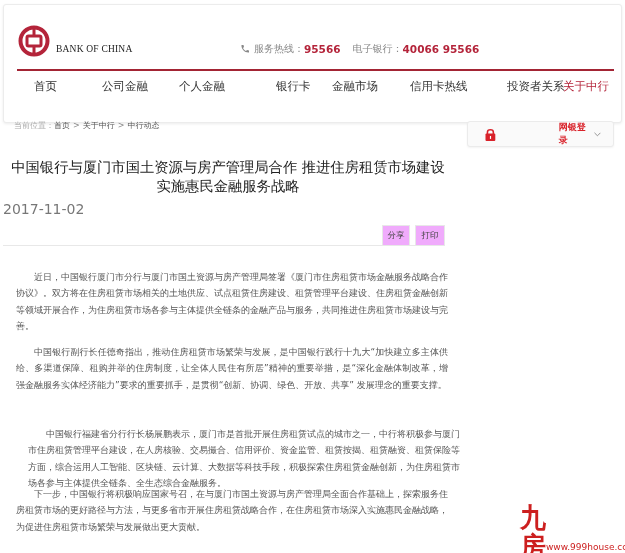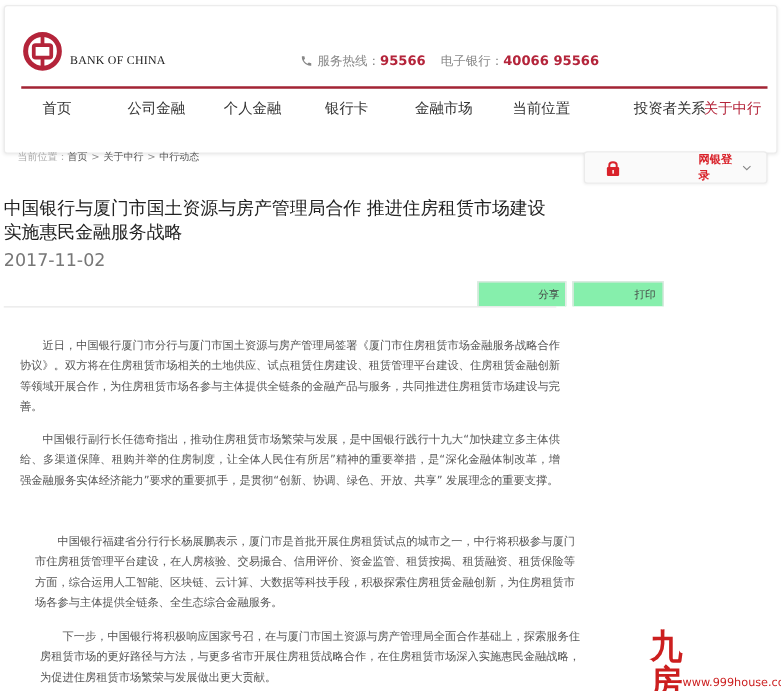--- a/index.html
+++ b/index.html
@@ -29,24 +29,24 @@
     .nav { position: absolute; left: 8px; top: 70px; width: 610px; height: 30px; display: flex; }
     .nav-item { font-size: 11.5px; color: #333; line-height: 22px; white-space: nowrap; position: absolute; }
     .nav-item.active { color: #b4243a; }
     .breadcrumb { position: absolute; left: 14px; top: 120px; font-size: 8px; color: #aaa; white-space: nowrap; }
     .breadcrumb .link { color: #555; }
     .breadcrumb .sep { color: #888; margin: 0 3px; }
     .ebank { position: absolute; left: 467px; top: 121px; width: 145px; height: 24px; border: 1px solid #ebebeb; border-radius: 3px; background: #fafafa; display: flex; align-items: center; box-shadow: 0 1px 2px rgba(0,0,0,0.05); }
     .lock-icon { width: 11px; height: 13px; margin-left: 17px; }
     .ebank-label { font-size: 9px; color: #d9222a; margin-left: 26px; font-weight: bold; padding-left: 37px; }
     .chev-icon { width: 7px; height: 5px; margin-left: auto; margin-right: 12px; }
-    .title { position: absolute; left: 3px; top: 158px; width: 450px; text-align: left; font-size: 14.3px; line-height: 19px; color: #222; }
+    .title { position: absolute; left: 3px; top: 158px; width: 450px; text-align: center; font-size: 14.3px; line-height: 19px; color: #222; }
     .date { position: absolute; left: 3px; top: 201px; width: 450px; text-align: left; font-size: 14px; color: #777; }
     .actions { position: absolute; left: 382px; top: 225px; display: flex; gap: 5px; }
-    .action-btn { height: 19px; border: 1px solid #e8e8e8; border-bottom: none; font-size: 8.5px; color: #444; display: flex; align-items: center; justify-content: center; background: #86efac; padding-left: 43px; }
+    .action-btn { height: 19px; border: 1px solid #e8e8e8; border-bottom: none; font-size: 8.5px; color: #444; display: flex; align-items: center; justify-content: center; background: #f0abfc; }
     .action-share { width: 26px; }
     .action-print { width: 28px; }
     .hr { position: absolute; left: 3px; top: 245px; width: 442px; height: 1px; background: #e8e8e8; }
     .para { position: absolute; left: 16px; width: 432px; font-size: 9px; line-height: 16.4px; color: #555; text-indent: 18px; text-align: justify; }
     .p1 { top: 269px; } .p2 { top: 344px; } .p3 { top: 414px; } .p4 { top: 486px; }
     .watermark { position: absolute; left: 520px; top: 505px; display: flex; align-items: center; }
     .wm-cn { font-size: 26px; color: #cc1f1f; line-height: 28px; letter-spacing: 0; font-weight: bold; transform: scaleY(1.05); }
     .wm-url { font-size: 9px; color: #cc1f1f; margin-top: 0; }
   </style>
 </head>
@@ -76,23 +76,23 @@
     <span class="num">40066 95566</span>
   </div>
 
 
   <div class="red-line"></div>
 
   <div class="nav">
     <a class="nav-item" style="left:22px">首页</a>
     <a class="nav-item" style="left:90px">公司金融</a>
     <a class="nav-item" style="left:167px">个人金融</a>
-    <a class="nav-item" style="left:248px">银行卡</a>
+    <a class="nav-item" style="left:264px">银行卡</a>
     <a class="nav-item" style="left:320px">金融市场</a>
-    <a class="nav-item" style="left:398px">当前位置</a>
+    <a class="nav-item" style="left:398px">信用卡热线</a>
     <a class="nav-item" style="left:495px">投资者关系</a>
     <a class="nav-item active" style="left:551px">关于中行</a>
   </div>
 </div>
 
 <div class="breadcrumb">
   <span>当前位置：</span><span class="link">首页</span><span class="sep">&gt;</span><span class="link">关于中行</span><span class="sep">&gt;</span><span class="link">中行动态</span>
 </div>
 
 <div class="ebank">
@@ -112,18 +112,18 @@
 
 <div class="actions">
   <div class="action-btn action-share">分享</div>
   <div class="action-btn action-print">打印</div>
 </div>
 <div class="hr"></div>
 
 <p class="para p1" style="margin:0">近日，中国银行厦门市分行与厦门市国土资源与房产管理局签署《厦门市住房租赁市场金融服务战略合作协议》。双方将在住房租赁市场相关的土地供应、试点租赁住房建设、租赁管理平台建设、住房租赁金融创新等领域开展合作，为住房租赁市场各参与主体提供全链条的金融产品与服务，共同推进住房租赁市场建设与完善。</p>
 <p class="para p2" style="margin:0">中国银行副行长任德奇指出，推动住房租赁市场繁荣与发展，是中国银行践行十九大“加快建立多主体供给、多渠道保障、租购并举的住房制度，让全体人民住有所居”精神的重要举措，是“深化金融体制改革，增强金融服务实体经济能力”要求的重要抓手，是贯彻“创新、协调、绿色、开放、共享” 发展理念的重要支撑。</p>
 <p class="para p3" style="margin:12px">中国银行福建省分行行长杨展鹏表示，厦门市是首批开展住房租赁试点的城市之一，中行将积极参与厦门市住房租赁管理平台建设，在人房核验、交易撮合、信用评价、资金监管、租赁按揭、租赁融资、租赁保险等方面，综合运用人工智能、区块链、云计算、大数据等科技手段，积极探索住房租赁金融创新，为住房租赁市场各参与主体提供全链条、全生态综合金融服务。</p>
-<p class="para p4" style="margin:16px">下一步，中国银行将积极响应国家号召，在与厦门市国土资源与房产管理局全面合作基础上，探索服务住房租赁市场的更好路径与方法，与更多省市开展住房租赁战略合作，在住房租赁市场深入实施惠民金融战略，为促进住房租赁市场繁荣与发展做出更大贡献。</p>
+<p class="para p4" style="margin:0">下一步，中国银行将积极响应国家号召，在与厦门市国土资源与房产管理局全面合作基础上，探索服务住房租赁市场的更好路径与方法，与更多省市开展住房租赁战略合作，在住房租赁市场深入实施惠民金融战略，为促进住房租赁市场繁荣与发展做出更大贡献。</p>
 
 <div class="watermark">
   <span class="wm-cn">九房网</span>
   <span class="wm-url">www.999house.com</span>
 </div>
 
 </body></html>

